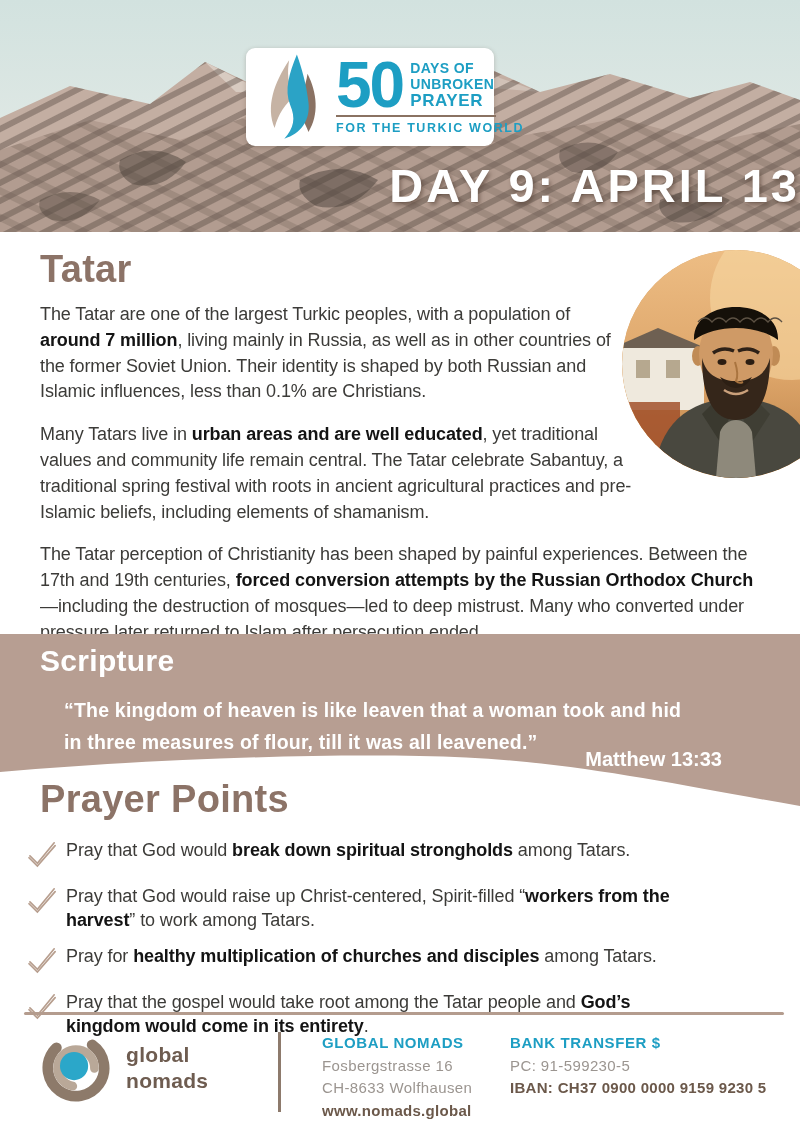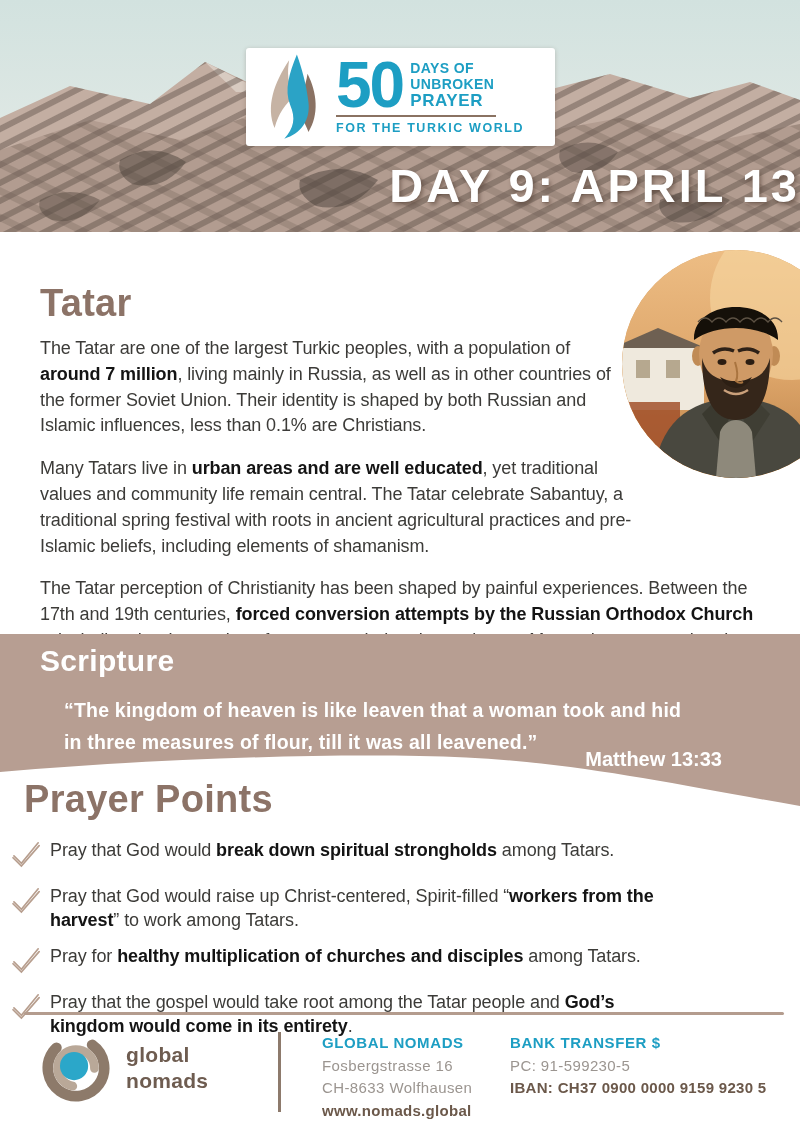--- a/index.html
+++ b/index.html
@@ -7,41 +7,41 @@
   .page {
     position:relative; width:800px; height:1132px; margin:0 auto;
     background:#ffffff; overflow:hidden;
     font-family:"Liberation Sans", sans-serif; color:#3c3b38;
   }
 
   
   .hero { position:absolute; top:0; left:0; width:800px; height:232px; }
   .hero svg.mountains { position:absolute; inset:0; width:100%; height:100%; display:block; }
   .logo-card {
-    position:absolute; left:246px; top:48px; width:309px; height:98px;
-    background:#ffffff; border-radius:3px; box-shadow:0 1px 4px rgba(70,55,45,.25);
+    position:absolute; left:246px; top:48px; width:248px; height:98px;
+    background:#ffffff; border-radius:9px; box-shadow:0 1px 4px rgba(70,55,45,.25);
     display:flex; align-items:center; padding:6px 10px 6px 16px;
   }
   .flame-wrap { width:62px; height:86px; flex:0 0 62px; }
   .logo-right { margin-left:12px; }
   .logo-row { display:flex; align-items:flex-start; }
   .logo-50 { font-size:64px; font-weight:bold; line-height:50px; color:#1d9ec3; letter-spacing:-2px; }
   .logo-stack { margin-left:7px; color:#1d9ec3; font-weight:bold; }
   .logo-stack .l1, .logo-stack .l2 { font-size:14px; line-height:16px; letter-spacing:.4px; }
   .logo-stack .l3 { font-size:17px; line-height:18px; letter-spacing:.6px; }
   .logo-rule { height:2px; background:#8a7262; margin:5px 0 4px 0; width:160px; }
   .logo-tagline { font-size:12.5px; font-weight:bold; color:#1d9ec3; letter-spacing:1.6px; white-space:nowrap; }
   .day-title {
     position:absolute; top:158px; left:0; width:100%; text-align:right;
     font-size:47px; font-weight:bold; color:#ffffff; letter-spacing:3px;
     text-shadow:2px 3px 4px rgba(80,60,50,.55), 0 1px 0 rgba(120,100,90,.35);
   }
 
   
-  .profile { position:absolute; top:232px; left:0; width:800px; padding:16px 40px 0 40px;margin-top:34px; }
+  .profile { position:absolute; top:232px; left:0; width:800px; padding:16px 40px 0 40px; }
   .photo-spacer {
     float:right; width:140px; height:232px;
     shape-outside:circle(120px at 118px 116px); shape-margin:6px;
   }
   .profile h2 { font-size:38px; line-height:42px; font-weight:bold; color:#8c7367; margin-bottom:12px; letter-spacing:.3px; }
   .profile-text p { font-size:18px; line-height:25.8px; letter-spacing:-0.1px; margin-bottom:17px; color:#3c3b38; }
   .profile-text strong, .prayer strong { color:#141414; }
   .photo-circle {
     position:absolute; left:622px; top:250px; width:228px; height:228px;
     border-radius:50%; overflow:hidden; background:#dca96e;
@@ -49,21 +49,21 @@
   .photo-circle svg { display:block; width:100%; height:100%; }
 
   
   .scripture { position:absolute; top:634px; left:0; width:800px; height:180px; color:#ffffff; }
   .scripture .band { position:absolute; inset:0; width:100%; height:100%; display:block; }
   .scripture h2 { position:absolute; left:40px; top:10px; font-size:30px; font-weight:bold; letter-spacing:.3px; }
   .scripture .quote { position:absolute; left:64px; top:60px; width:640px; font-size:19.5px; font-weight:bold; line-height:32px; letter-spacing:.2px; }
   .scripture .ref { position:absolute; right:78px; top:114px; font-size:20px; font-weight:bold; }
 
   
-  .prayer { position:absolute; top:770px; left:0; width:716px; padding:8px 36px 0 12px; }
+  .prayer { position:absolute; top:770px; left:0; width:716px; padding:8px 36px 0 28px; }
   .prayer h2 { font-size:38px; line-height:42px; font-weight:bold; color:#8c7367; margin-left:12px; letter-spacing:.3px; }
   .prayer ul { list-style:none; margin-top:18px; }
   .prayer li { display:flex; align-items:flex-start; margin-bottom:12px; }
   .prayer li .check { flex:0 0 34px; margin-top:2px; }
   .prayer li p { font-size:18px; line-height:24px; letter-spacing:-0.1px; margin-left:4px; color:#3c3b38; }
 
   .footer-divider {
     position:absolute; top:1012px; left:24px; width:760px; height:3px;
     background:#b49c8e; border-radius:2px;
   }

